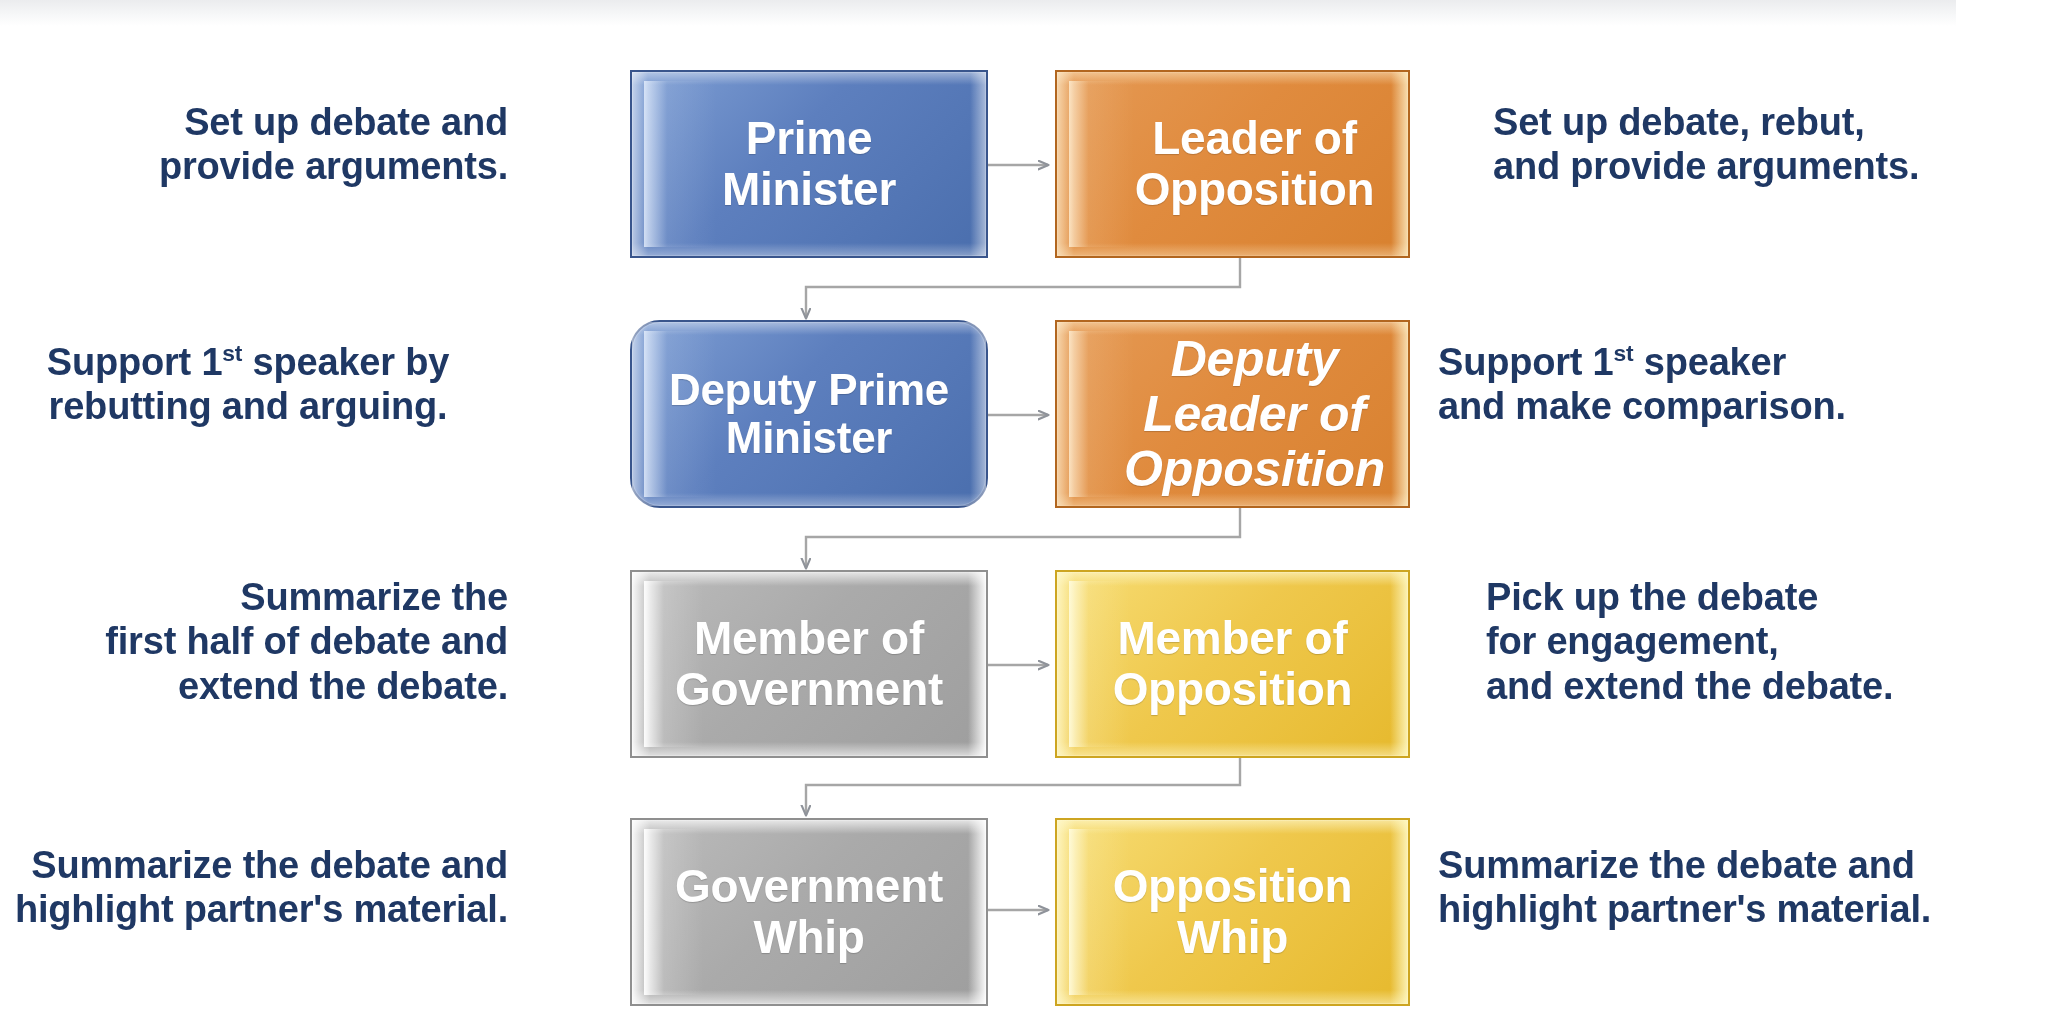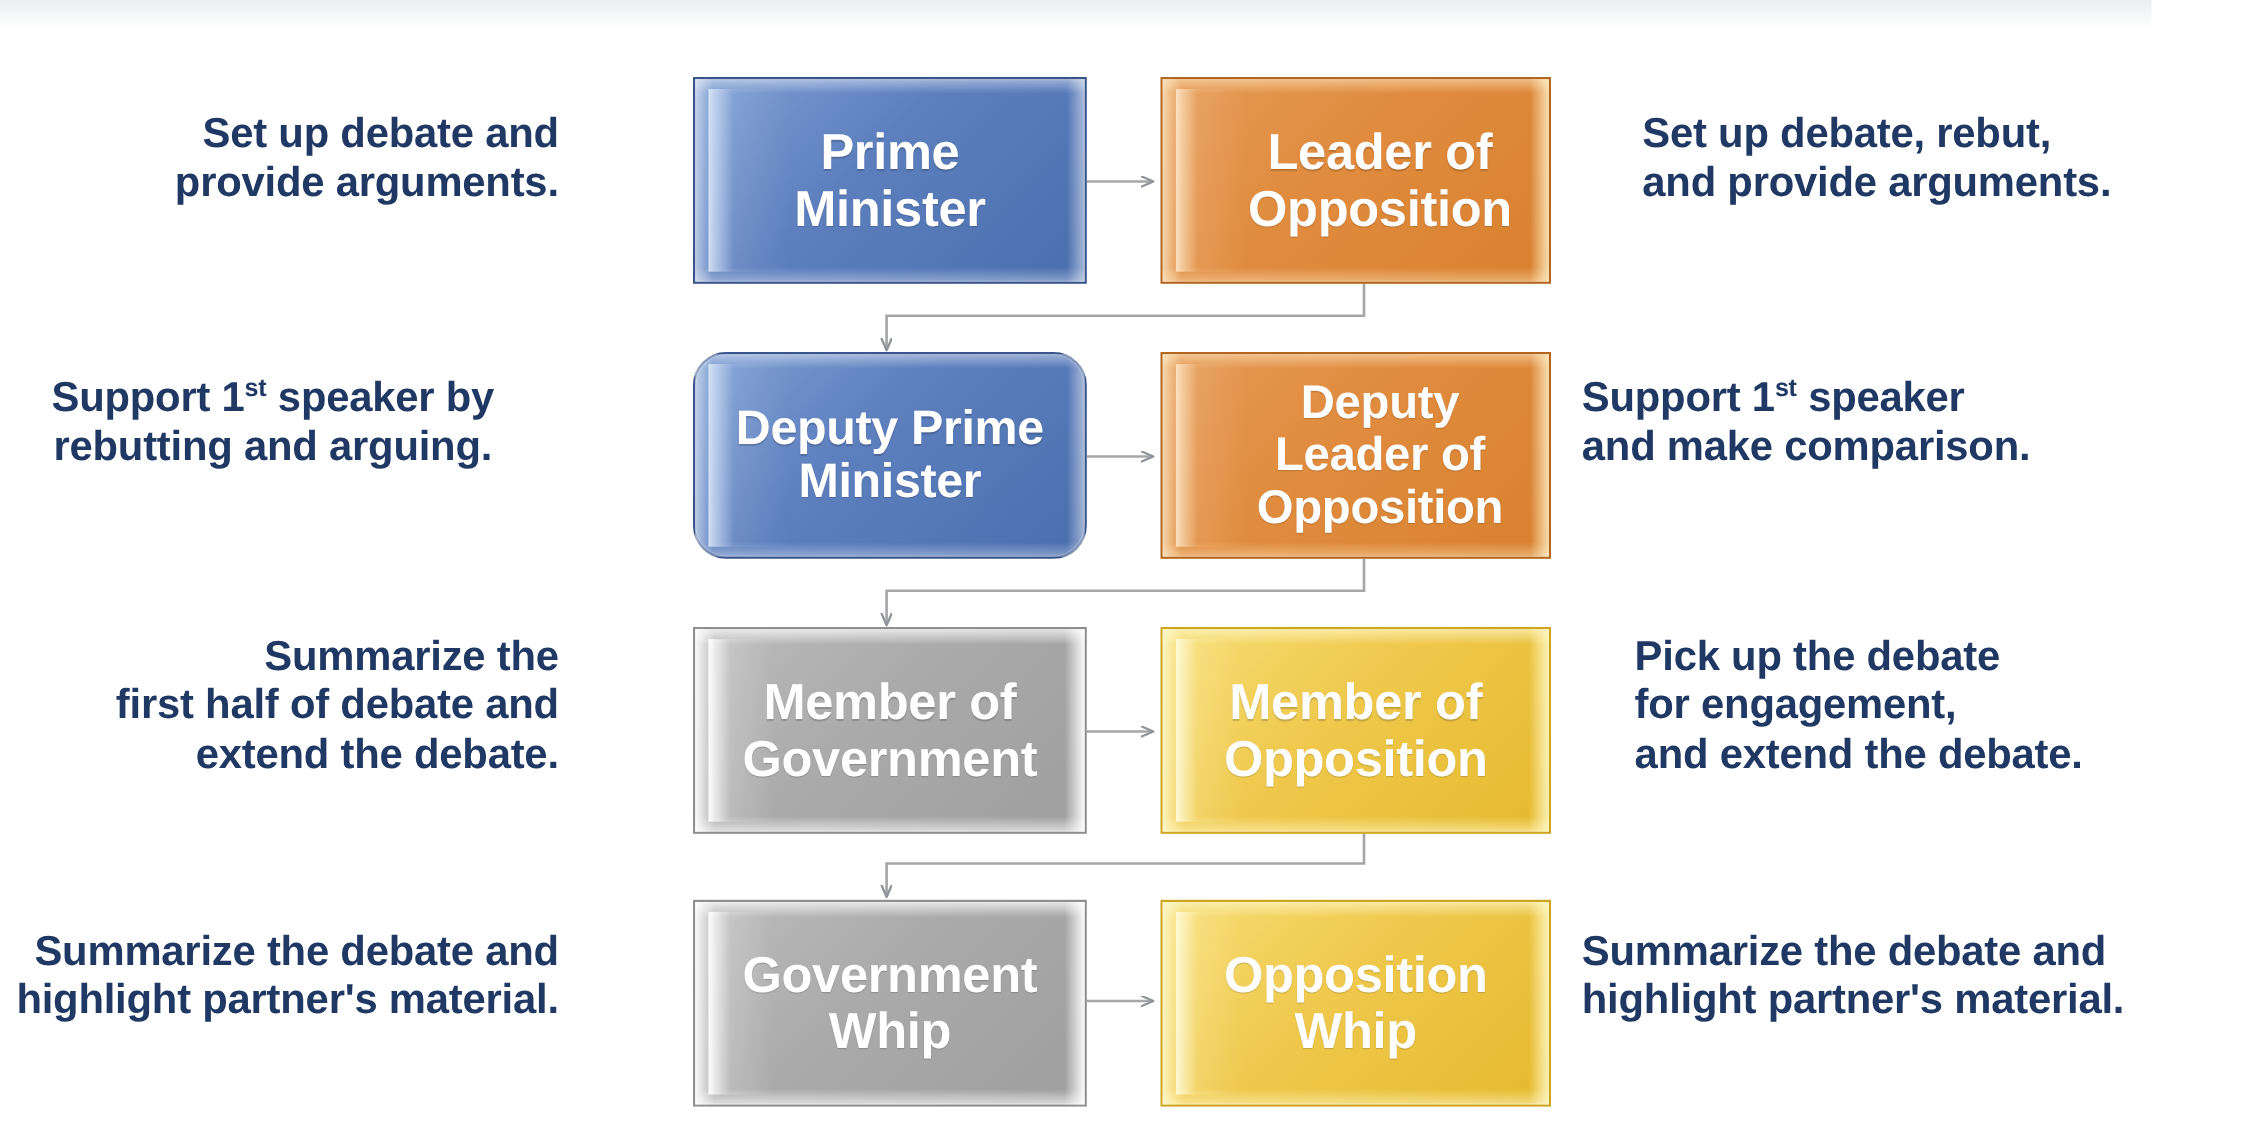--- a/index.html
+++ b/index.html
@@ -201,21 +201,21 @@
 and provide arguments.</div>
 
   <div class="caption left" style="right:1428px; top:340px; width:560px;text-align:center;"><span>Support 1</span><sup>st</sup><span> speaker by
 rebutting and arguing.</span></div>
 
   <div class="box blue" style="left:630px; top:320px; width:358px; height:188px; font-size:44px;border-radius:30px;">
     <span class="label">Deputy Prime
 Minister</span>
   </div>
 
-  <div class="box orange" style="left:1055px; top:320px; width:355px; height:188px; font-size:43px;">
+  <div class="box orange" style="left:1055px; top:320px; width:355px; height:188px; font-size:50px;font-style:italic;">
     <span class="label">Deputy
 Leader of
 Opposition</span>
   </div>
 
   <div class="caption right" style="left:1438px; top:340px; width:600px;"><span>Support 1</span><sup>st</sup><span> speaker
 and make comparison.</span></div>
 
   <div class="caption left" style="right:1448px; top:575px; width:560px;">Summarize the
 first half of debate and

